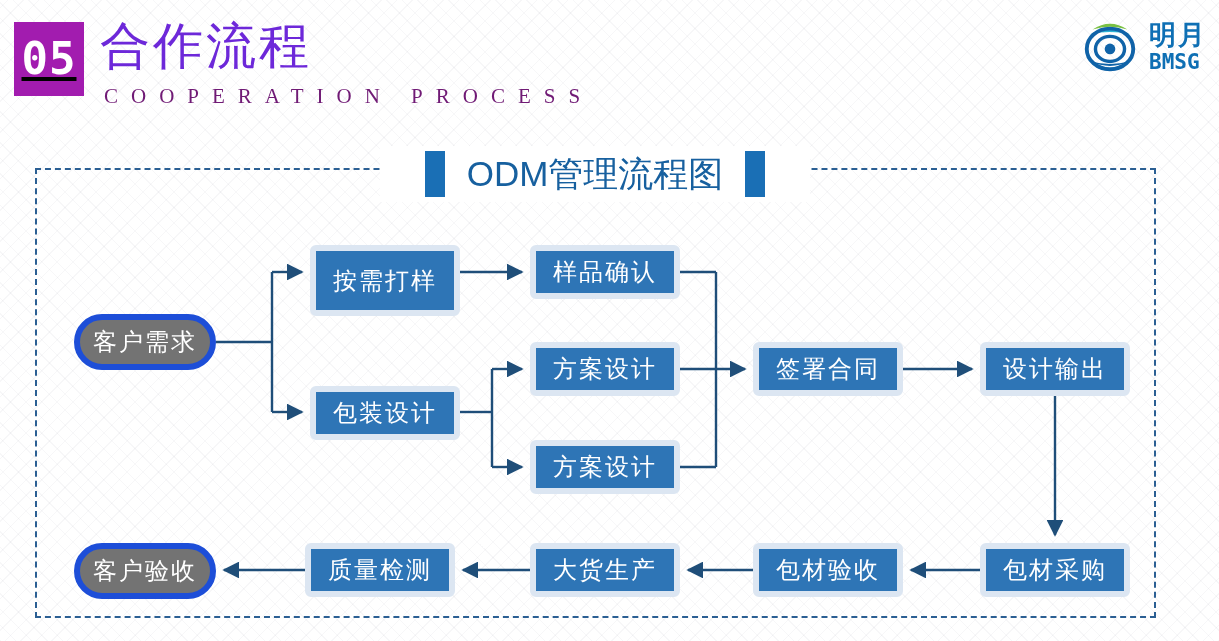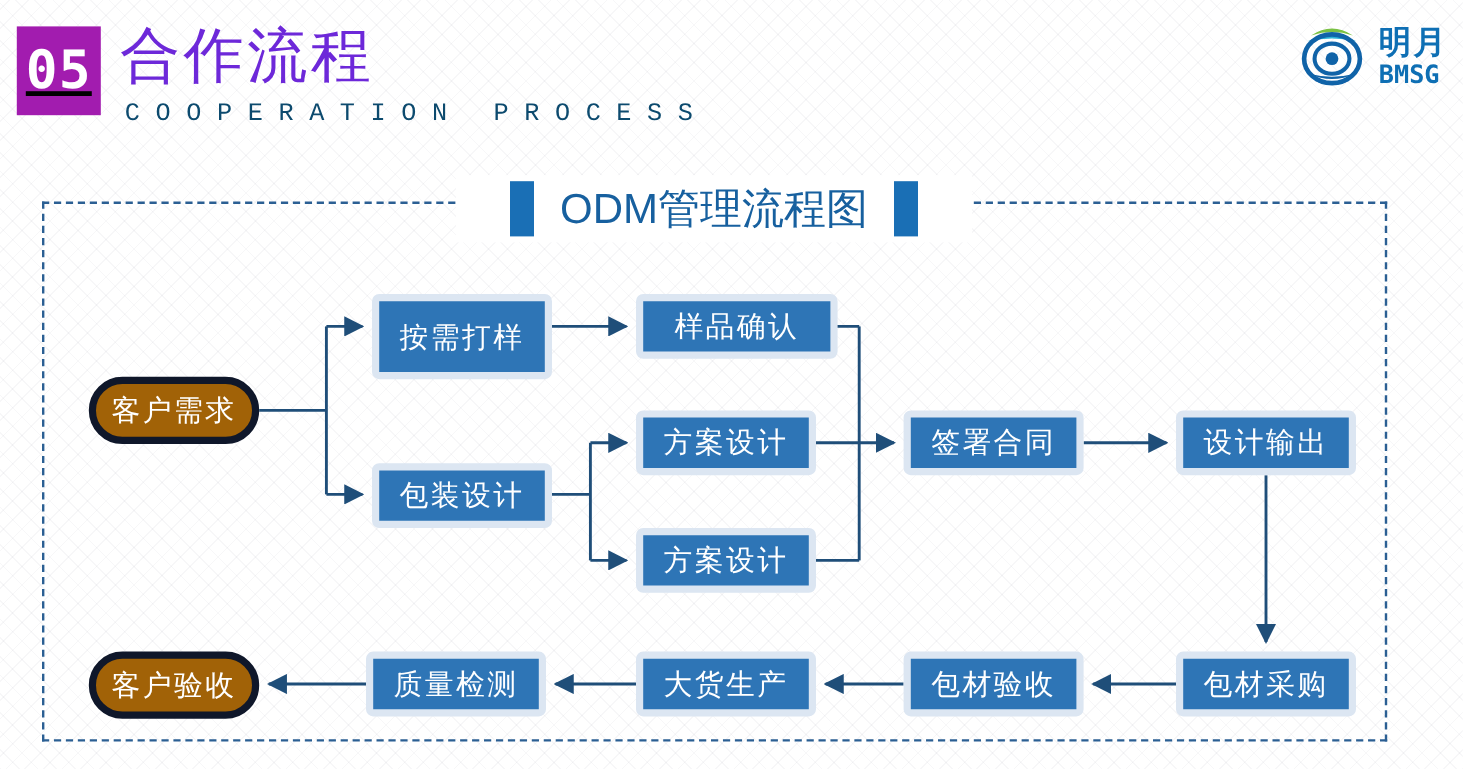--- a/index.html
+++ b/index.html
@@ -31,22 +31,22 @@
     line-height:1;
   }
   #head-cn{
     position:absolute;left:100px;top:18px;
     font-family:"Liberation Serif","DejaVu Serif",serif;
     font-size:50px;color:#6d28d9;letter-spacing:3px;line-height:1.15;
     white-space:nowrap;
   }
   #head-en{
     position:absolute;left:104px;top:84px;
-    font-size:21px;color:#0c4a6e;letter-spacing:13px;white-space:nowrap;
-    font-family:Liberation Mono, monospace;
+    font-size:21px;color:#701a75;letter-spacing:13px;white-space:nowrap;
+    font-family:Liberation Serif, serif;
   }
 
   
   #logo{position:absolute;right:12px;top:16px;height:62px;display:flex;align-items:center;gap:8px;}
   #logo-mark{width:62px;height:62px;}
   #logo-text{display:flex;flex-direction:column;justify-content:center;line-height:1;}
   #logo-cn{font-size:27px;color:#0e6fb4;font-weight:700;letter-spacing:2px;
            font-family:"Liberation Sans","DejaVu Sans",sans-serif;}
   #logo-en{font-size:21px;color:#0e6fb4;font-weight:700;letter-spacing:0px;margin-top:3px;
            font-family:"DejaVu Sans Mono","Liberation Mono",monospace;}
@@ -75,22 +75,22 @@
     display:flex;align-items:center;justify-content:center;
     color:#ffffff;font-size:24px;letter-spacing:2px;white-space:nowrap;
     font-family:"Liberation Sans","DejaVu Sans",sans-serif;
   }
   .node.rect{
     background:#2e75b6;
     border:6px solid #dce6f2;
     border-radius:6px;
   }
   .node.pill{
-    background:#a16207;
-    border:6px solid #0f172a;
+    background:#737373;
+    border:6px solid #1d4ed8;
     border-radius:34px;
   }
 
   svg.wires{position:absolute;left:0;top:0;width:1219px;height:641px;overflow:visible;}
 </style>
 </head>
 <body>
 
 <div id="texture"></div>
 
@@ -162,21 +162,21 @@
     <div class="title-bar"></div>
   </div>
 
   <div id="nodes">
       <div class="node pill" style="left: 74px; top: 314px; width: 142px; height: 56px;">
         <span>客户需求</span>
       </div>
       <div class="node rect" style="left: 310px; top: 245px; width: 150px; height: 71px;">
         <span>按需打样</span>
       </div>
-      <div class="node rect" style="left: 530px; top: 245px; width: 168px; height: 54px;">
+      <div class="node rect" style="left: 530px; top: 245px; width: 150px; height: 54px;">
         <span>样品确认</span>
       </div>
       <div class="node rect" style="left: 310px; top: 386px; width: 150px; height: 54px;">
         <span>包装设计</span>
       </div>
       <div class="node rect" style="left: 530px; top: 342px; width: 150px; height: 54px;">
         <span>方案设计</span>
       </div>
       <div class="node rect" style="left: 530px; top: 440px; width: 150px; height: 54px;">
         <span>方案设计</span>

